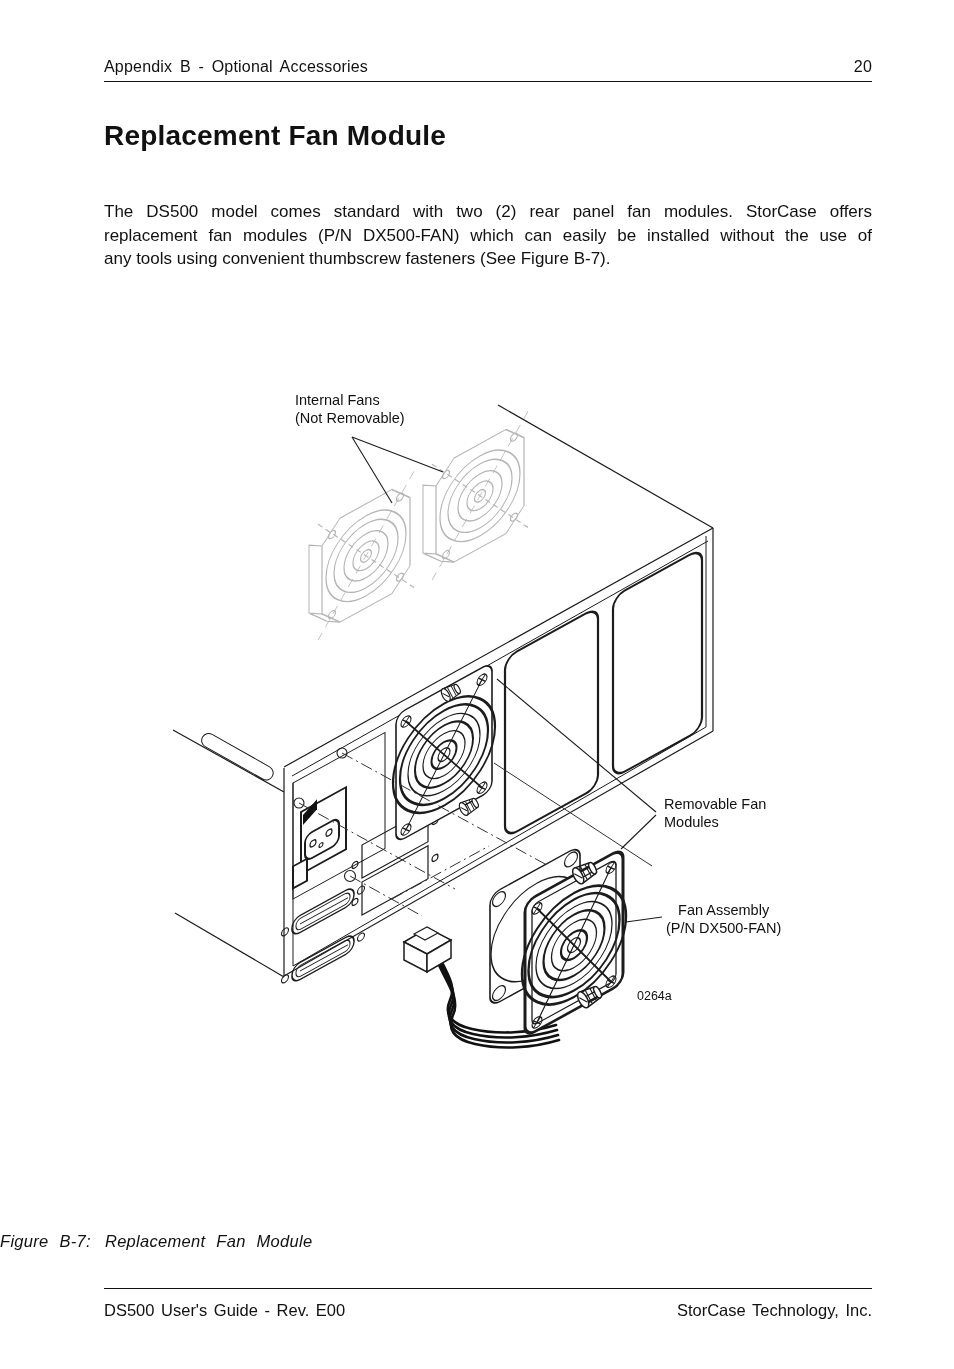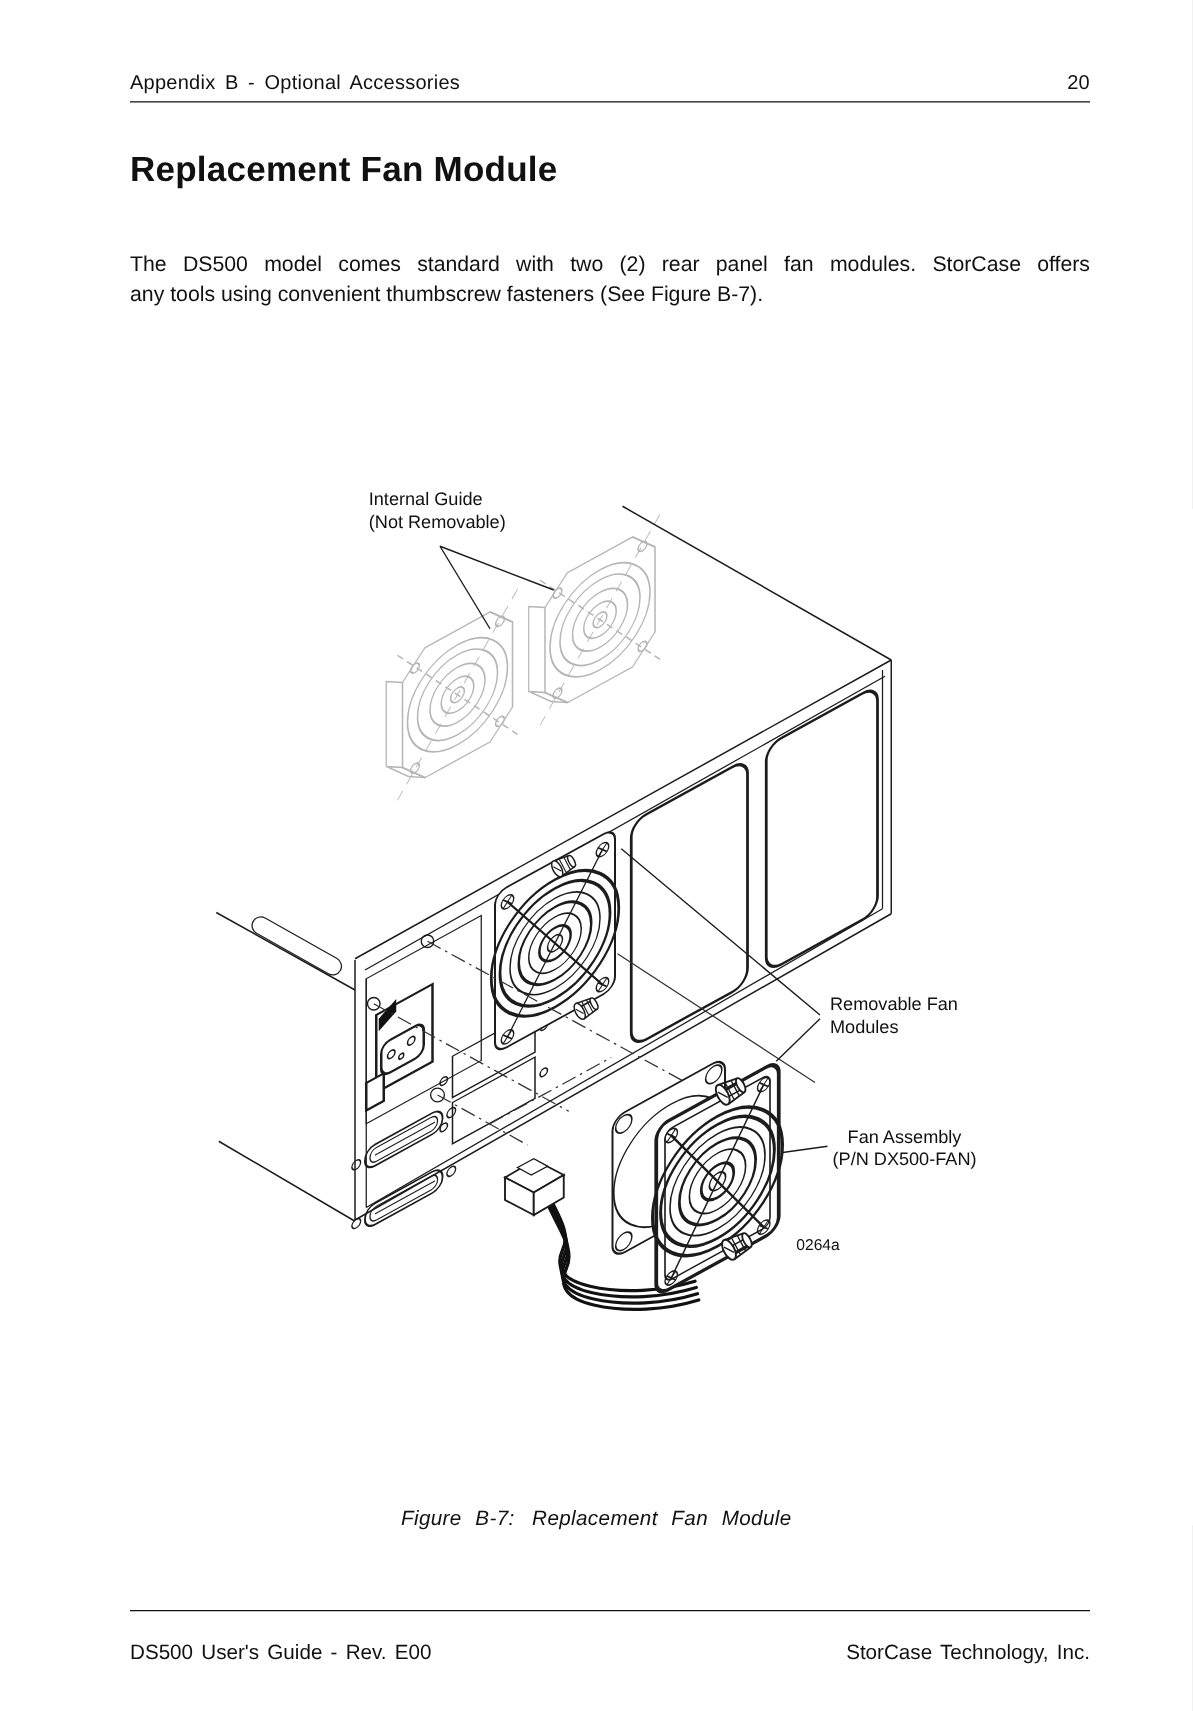--- a/index.html
+++ b/index.html
@@ -38,49 +38,50 @@
   .flabel{
     position:absolute;
     font-size:14.5px;line-height:18px;white-space:nowrap;
   }
   .flabel span{display:block;}
   .fcode{
     position:absolute;font-size:12.5px;
   }
   
   .caption{
-    position:absolute;left:0;right:0;top:1206px;
-    text-align:center;font-style:italic;font-size:16.5px;
+    position:absolute;left:0;right:0;top:1232px;
+    font-style:italic;font-size:16.5px;
     word-spacing:6px;letter-spacing:.3px;
   }
   .caption .gap{display:inline-block;width:14px;}
   
   .ftr{
     position:absolute;left:104px;right:82px;top:1288px;
     border-top:1.6px solid #111;
     display:flex;justify-content:space-between;
-    padding-top:24px;font-size:16.5px;word-spacing:2px;
+    padding-top:12px;font-size:16.5px;word-spacing:2px;
   }
   svg{position:absolute;left:0;top:0;}
   svg *{vector-effect:none;}
 </style>
 </head>
 <body>
 
 <div class="page">
 
   <div class="hdr">
     <span class="left">Appendix B - Optional Accessories</span>
     <span class="right">20</span>
   </div>
 
   <div class="title">Replacement Fan Module</div>
 
   <div class="bodytext">
     <div class="bodyline jline">The DS500 model comes standard with two (2) rear panel fan modules.  StorCase offers</div>
+    <div class="bodyline jline">replacement fan modules (P/N DX500-FAN) which can easily be installed without the use of</div>
     <div class="bodyline">any tools using convenient thumbscrew fasteners (See Figure B-7).</div>
   </div>
 
   <svg width="954" height="1369" viewBox="0 0 954 1369">
     <defs>
 
       <g id="ifan" fill="none" stroke="#b5b5b5" stroke-width="1.2">
         <path d="M18,0 L70,0 L88,18 L88,86 L70,104 L18,104 L0,86 L0,18 Z"></path>
         <path d="M0,18 L-13,10 L-13,78 L0,86 M-13,78 L5,96 L18,104" stroke-width="1"></path>
         <circle cx="44" cy="52" r="40"></circle>
@@ -264,21 +265,21 @@
     <g fill="none" stroke="#1c1c1c" stroke-width="1.1">
       <path d="M352,437 L392,503"></path>
       <path d="M352,437 L443,472"></path>
       <path d="M656,812 L497,679"></path>
       <path d="M656,815 L621,849"></path>
       <path d="M662,917 L626,922"></path>
     </g>
   </svg>
 
   <div class="flabel" style="left:295px;top:391px;">
-    <span>Internal Guide</span>
+    <span>Internal Fans</span>
     <span>(Not Removable)</span>
   </div>
   <div class="flabel" style="left:664px;top:795px;">
     <span>Removable Fan</span>
     <span>Modules</span>
   </div>
   <div class="flabel" style="left:666px;top:901px;text-align:center;">
     <span>Fan Assembly</span>
     <span>(P/N DX500-FAN)</span>
   </div>

